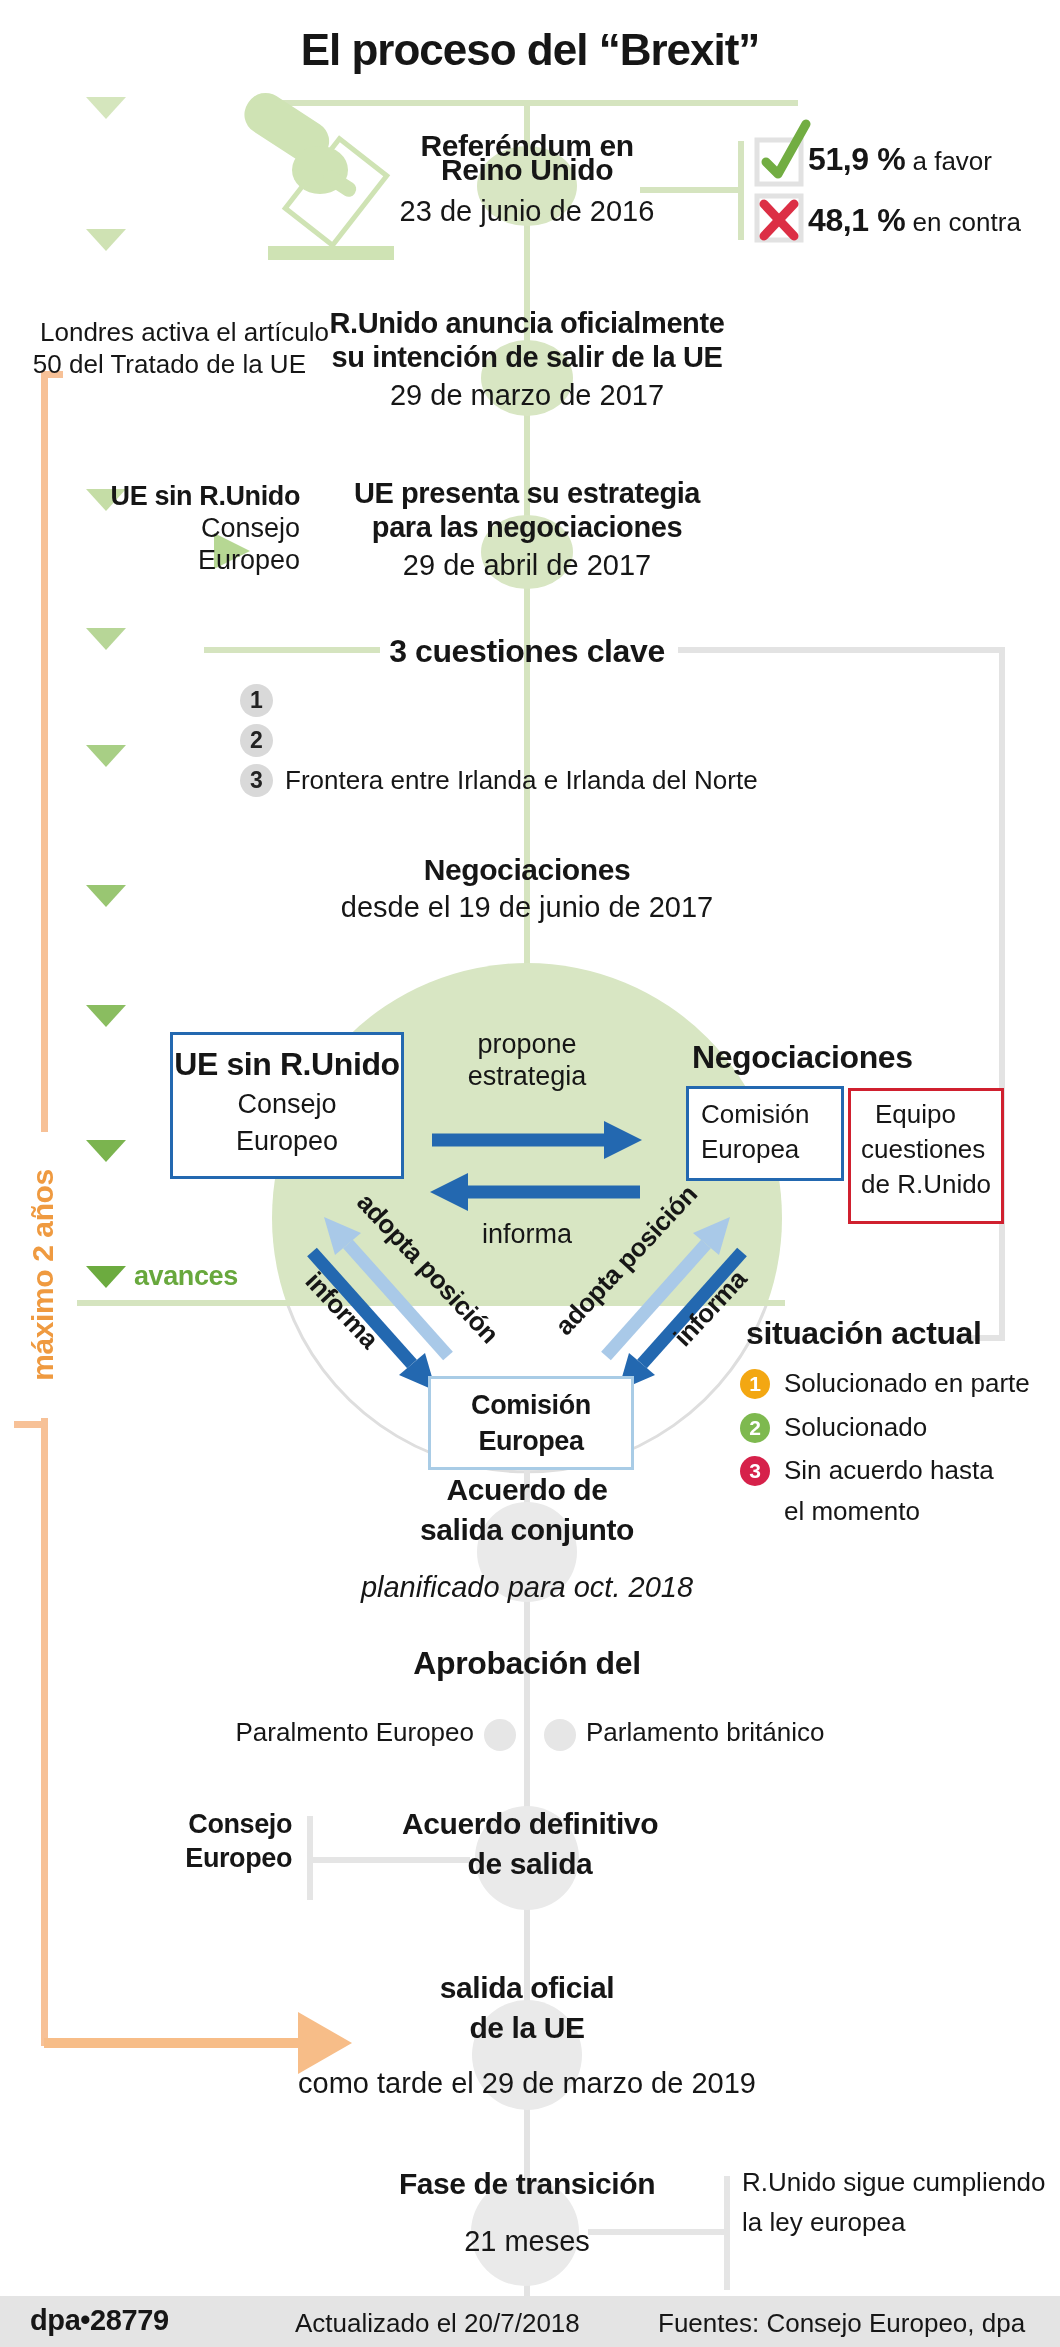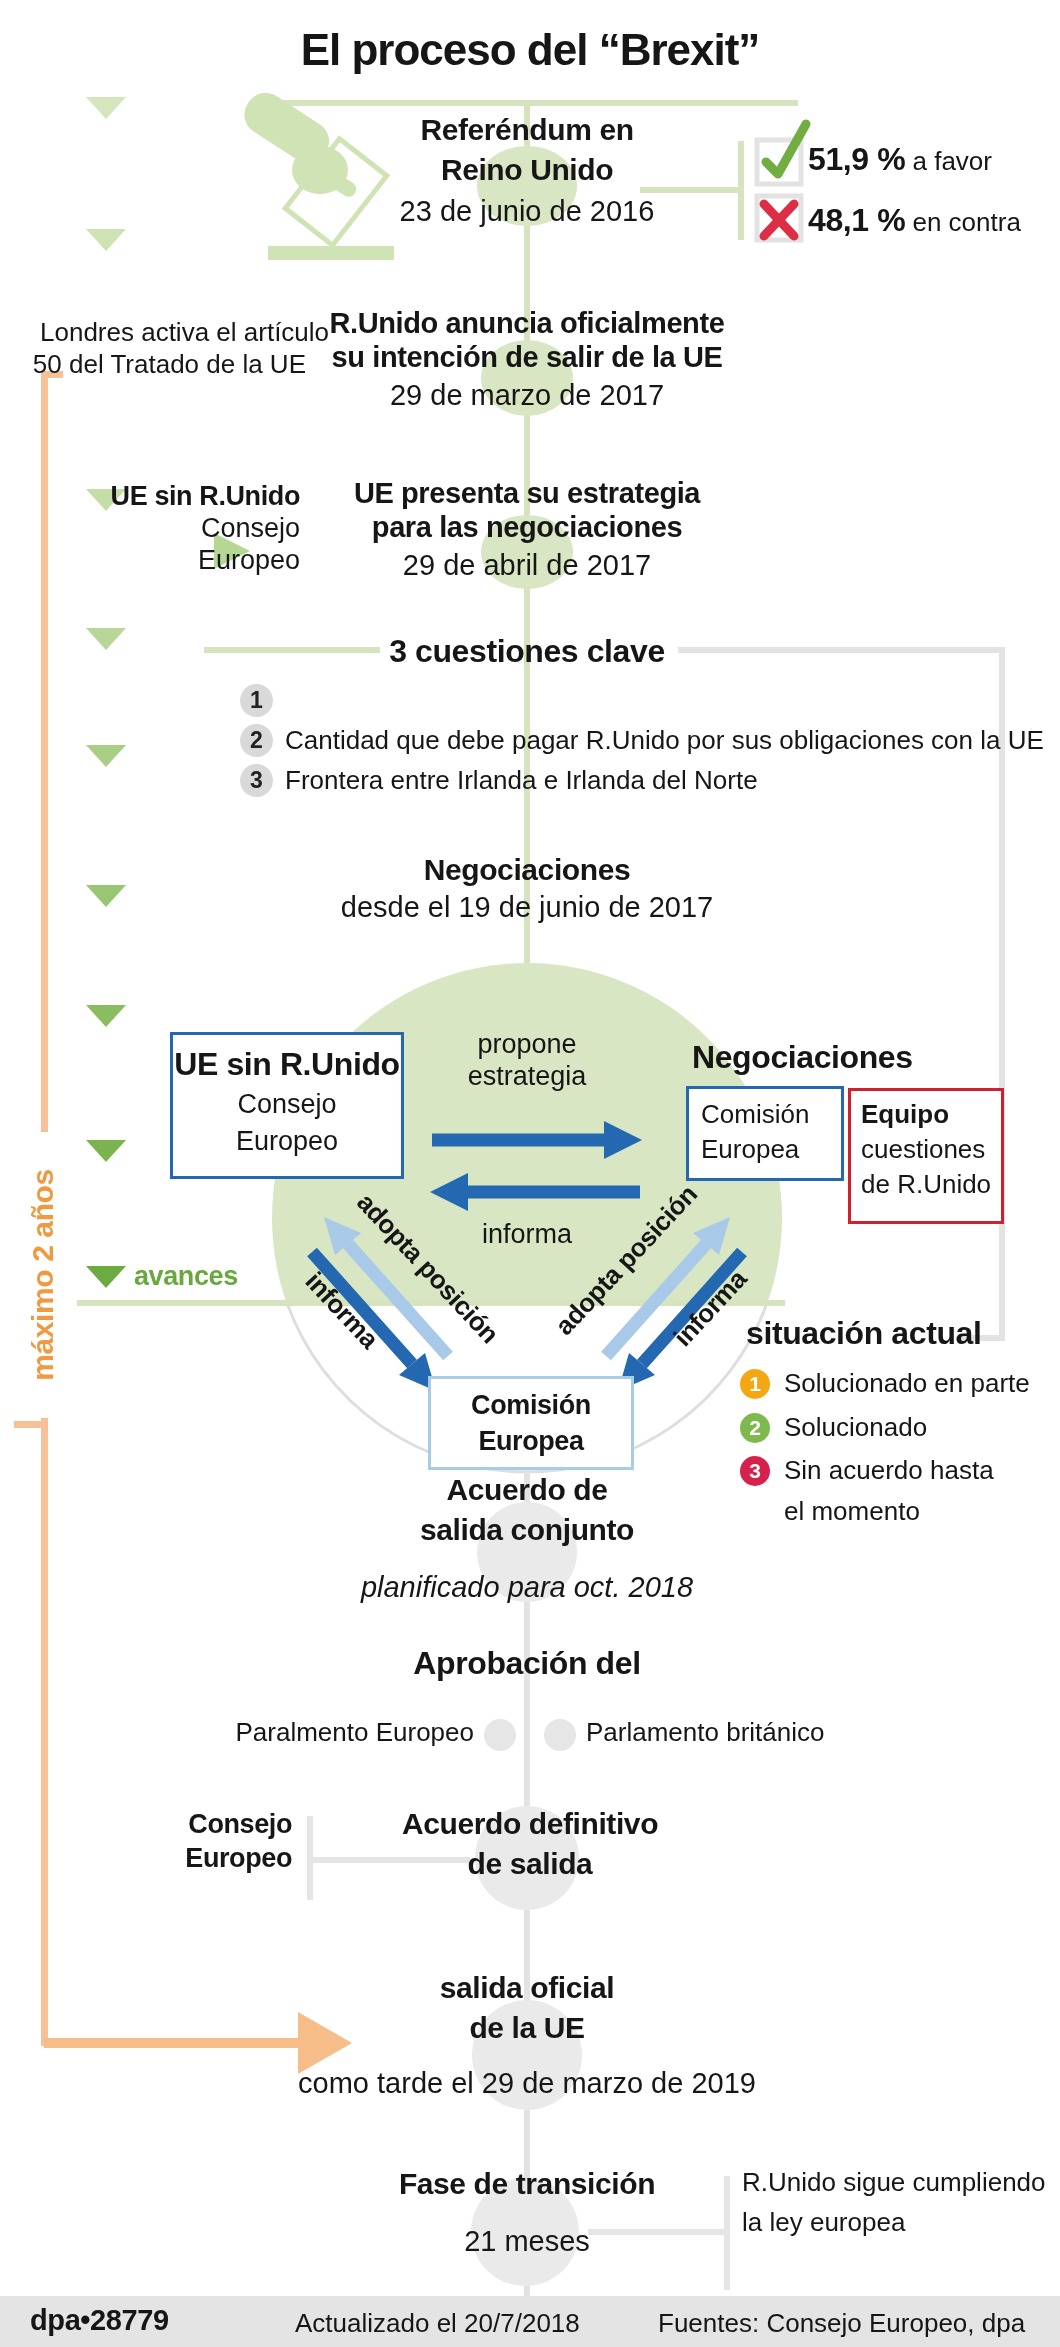--- a/index.html
+++ b/index.html
@@ -138,21 +138,21 @@
     <polygon points="730,1217 693,1233 719,1255" fill="#a9c9e8"></polygon>
   </g>
   <g>
     <line x1="742" y1="1252" x2="642" y2="1364" stroke="#2368b0" stroke-width="13"></line>
     <polygon points="618,1391 655,1375 629,1353" fill="#2368b0"></polygon>
   </g>
 </svg>
 
 <div class="t title b c" style="left:0;top:26px;width:1060px;">El proceso del “Brexit”</div>
 
-<div class="t h30 b c" style="left:277px;top:114px;width:500px;">Referéndum en</div>
+<div class="t h30 b c" style="left:277px;top:130px;width:500px;">Referéndum en</div>
 <div class="t h30 b c" style="left:277px;top:154px;width:500px;">Reino Unido</div>
 <div class="t s29 c" style="left:277px;top:196px;width:500px;">23 de junio de 2016</div>
 <div class="t s26" style="left:808px;top:142px;"><span class="b h28">51,9 %</span>&nbsp;<span>a favor</span></div>
 <div class="t s26" style="left:808px;top:203px;"><span class="b h28">48,1 %</span>&nbsp;<span>en contra</span></div>
 
 <div class="t s26 r" style="left:40px;top:318px;width:282px;">Londres activa el artículo</div>
 <div class="t s26 r" style="left:24px;top:350px;width:282px;">50 del Tratado de la UE</div>
 
 <div class="t h29 b c" style="left:277px;top:308px;width:500px;">R.Unido anuncia oficialmente</div>
 <div class="t h29 b c" style="left:277px;top:342px;width:500px;">su intención de salir de la UE</div>
@@ -164,21 +164,20 @@
 <div class="t h29 b c" style="left:277px;top:478px;width:500px;">UE presenta  su estrategia</div>
 <div class="t h29 b c" style="left:277px;top:512px;width:500px;">para las negociaciones</div>
 <div class="t s29 c" style="left:277px;top:550px;width:500px;">29 de abril de 2017</div>
 
 <div class="t h28 b c" style="left:327px;top:634px;width:400px;">3 cuestiones clave</div>
 <div class="issue-row" style="left:240px;top:684px;">
   <span class="issue-num">1</span>
 </div>
 <div class="issue-row" style="left:240px;top:724px;">
   <span class="issue-num">2</span>
-  <span class="s26">Cantidad que debe pagar R.Unido por sus obligaciones con la UE</span>
 </div>
 <div class="issue-row" style="left:240px;top:764px;">
   <span class="issue-num">3</span>
   <span class="s26">Frontera entre Irlanda e Irlanda del Norte</span>
 </div>
 
 <div class="t h30 b c" style="left:277px;top:854px;width:500px;">Negociaciones</div>
 <div class="t s29 c" style="left:277px;top:892px;width:500px;">desde el 19 de junio de 2017</div>
 
 <div class="box box-blue" style="left:170px;top:1032px;width:228px;height:141px;">
@@ -190,21 +189,21 @@
 <div class="t h27 c" style="left:427px;top:1030px;width:200px;text-align:center;">propone</div>
 <div class="t h27 c" style="left:427px;top:1062px;width:200px;">estrategia</div>
 <div class="t h27 c" style="left:427px;top:1220px;width:200px;">informa</div>
 
 <div class="t h28 b" style="left:692px;top:1040px;">Negociaciones</div>
 <div class="box box-blue" style="left:686px;top:1086px;width:152px;height:89px;">
   <div class="bl s26" style="margin:8px 0 0 12px;">Comisión</div>
   <div class="bl s26" style="margin-left:12px;">Europea</div>
 </div>
 <div class="box box-red" style="left:848px;top:1088px;width:150px;height:130px;">
-  <div class="bl s26" style="margin:6px 0 0 10px;font-weight:bold;">Equipo</div>
+  <div class="bl s26" style="margin:6px 0 0 24px;">Equipo</div>
   <div class="bl s26" style="margin-left:10px;">cuestiones</div>
   <div class="bl s26" style="margin-left:10px;">de R.Unido</div>
 </div>
 
 <div class="t s26 b rot c" style="left:318px;top:1254px;width:220px;transform:rotate(47deg);">adopta posición</div>
 <div class="t s26 b rot c" style="left:282px;top:1296px;width:120px;transform:rotate(47deg);">informa</div>
 <div class="t s26 b rot c" style="left:516px;top:1246px;width:220px;transform:rotate(-47deg);">adopta posición</div>
 <div class="t s26 b rot c" style="left:650px;top:1294px;width:120px;transform:rotate(-47deg);">informa</div>
 
 <div class="t h27 b green" style="left:134px;top:1262px;">avances</div>

